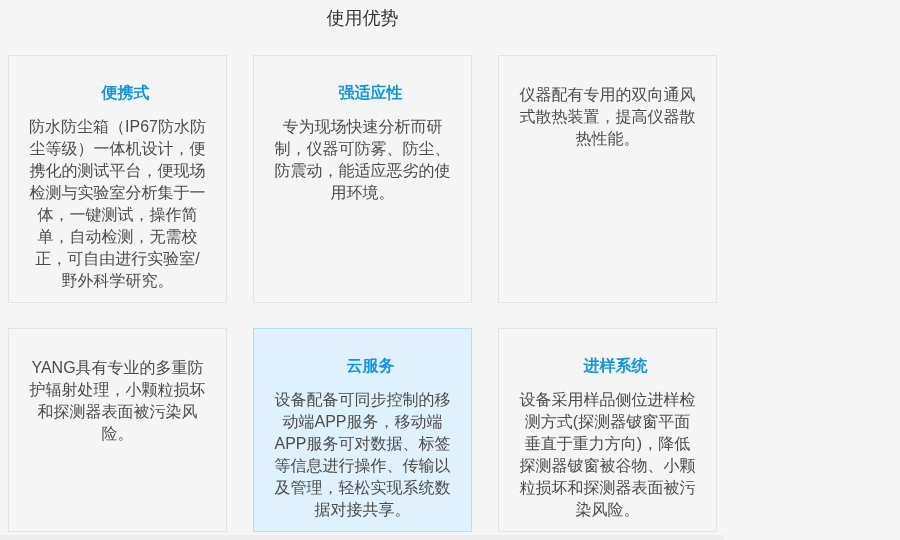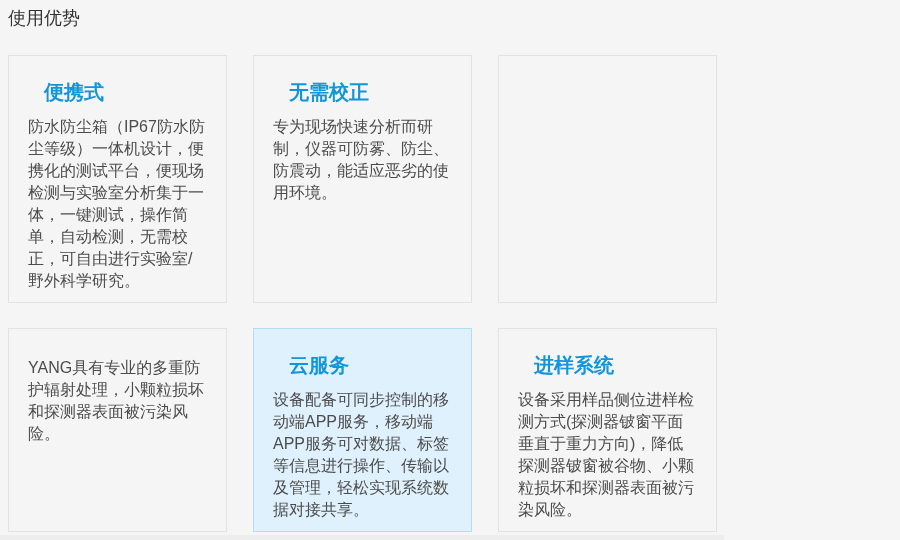--- a/index.html
+++ b/index.html
@@ -8,20 +8,21 @@
     font-family: "Liberation Sans", "DejaVu Sans", sans-serif;
     background: #f5f5f5;
     overflow: hidden;
   }
   .page {
     position: relative;
     width: 724px; height: 540px;
     overflow: hidden;
     box-sizing: border-box;
     padding: 6px 7px 0 8px;
+    text-align: center;
   }
   .section-title {
     font-size: 18px;
     font-weight: 400;
     color: #333333;
     margin: 0 0 25px 0;
     line-height: 24px;
   }
   .grid {
     display: grid;
@@ -35,21 +36,21 @@
     border: 1px solid #e2e2e2;
     background: #f5f5f5;
     padding: 28px 19px 10px 19px;
   }
   .card.highlight {
     background: var(--highlight-bg, #dff1fc);
     border-color: var(--highlight-border, #b6dcf1);
   }
   .card-title {
     margin: 0 0 15px 16px;
-    font-size: 20px;
+    font-size: 16px;
     line-height: 17px;
     font-weight: bold;
     color: var(--accent, #1296db);
   }
   .card-body {
     margin: 0;
     font-size: 16px;
     line-height: 22px;
     color: #4c4c4c;
   }
@@ -82,24 +83,25 @@
 
 <div class="page">
   <h2 class="section-title">使用优势</h2>
 
   <div class="grid" id="cards-grid">
       <div class="card">
     <h3 class="card-title">便携式</h3>
     <p class="card-body">防水防尘箱（IP67防水防尘等级）一体机设计，便携化的测试平台，便现场检测与实验室分析集于一体，一键测试，操作简单，自动检测，无需校正，可自由进行实验室/野外科学研究。</p>
   </div>
       <div class="card">
-    <h3 class="card-title">无需校正</h3>
+    <h3 class="card-title">强适应性</h3>
     <p class="card-body">专为现场快速分析而研制，仪器可防雾、防尘、防震动，能适应恶劣的使用环境。</p>
   </div>
       <div class="card">
+    <p class="card-body">仪器配有专用的双向通风式散热装置，提高仪器散热性能。</p>
   </div>
       <div class="card">
     <p class="card-body">YANG具有专业的多重防护辐射处理，小颗粒损坏和探测器表面被污染风险。</p>
   </div>
       <div class="card highlight">
     <h3 class="card-title">云服务</h3>
     <p class="card-body">设备配备可同步控制的移动端APP服务，移动端APP服务可对数据、标签等信息进行操作、传输以及管理，轻松实现系统数据对接共享。</p>
   </div>
       <div class="card">
     <h3 class="card-title">进样系统</h3>

